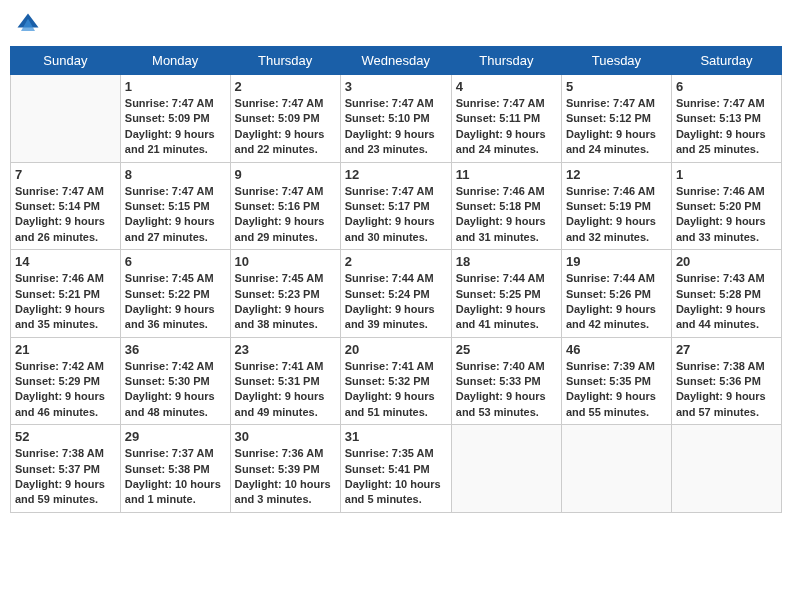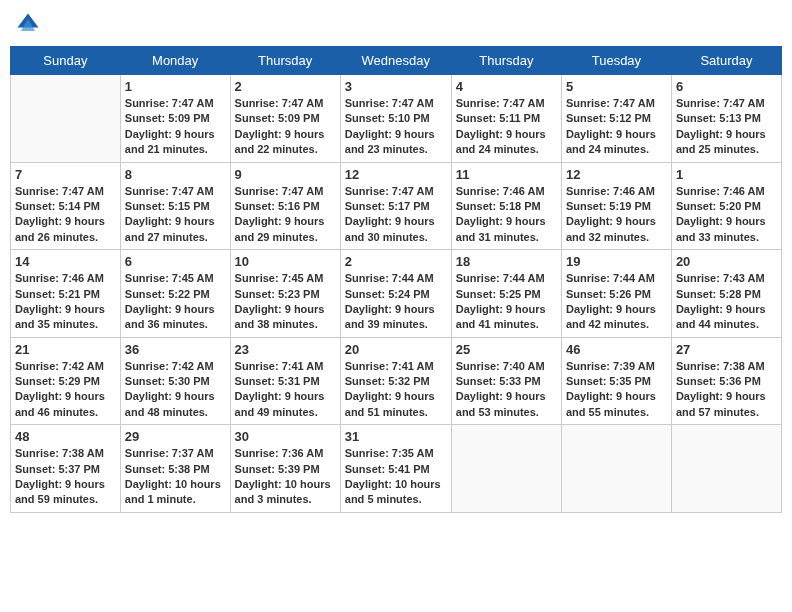--- a/index.html
+++ b/index.html
@@ -237,21 +237,21 @@
           <span class="day-number">46</span>
           <div class="day-info">Sunrise: 7:39 AM<br>Sunset: 5:35 PM<br>Daylight: 9 hours and 55 minutes.</div>
         </td>
         <td>
           <span class="day-number">27</span>
           <div class="day-info">Sunrise: 7:38 AM<br>Sunset: 5:36 PM<br>Daylight: 9 hours and 57 minutes.</div>
         </td>
       </tr>
       <tr>
         <td>
-          <span class="day-number">48</span>
+          <span class="day-number">52</span>
           <div class="day-info">Sunrise: 7:38 AM<br>Sunset: 5:37 PM<br>Daylight: 9 hours and 59 minutes.</div>
         </td>
         <td>
           <span class="day-number">29</span>
           <div class="day-info">Sunrise: 7:37 AM<br>Sunset: 5:38 PM<br>Daylight: 10 hours and 1 minute.</div>
         </td>
         <td>
           <span class="day-number">30</span>
           <div class="day-info">Sunrise: 7:36 AM<br>Sunset: 5:39 PM<br>Daylight: 10 hours and 3 minutes.</div>
         </td>

